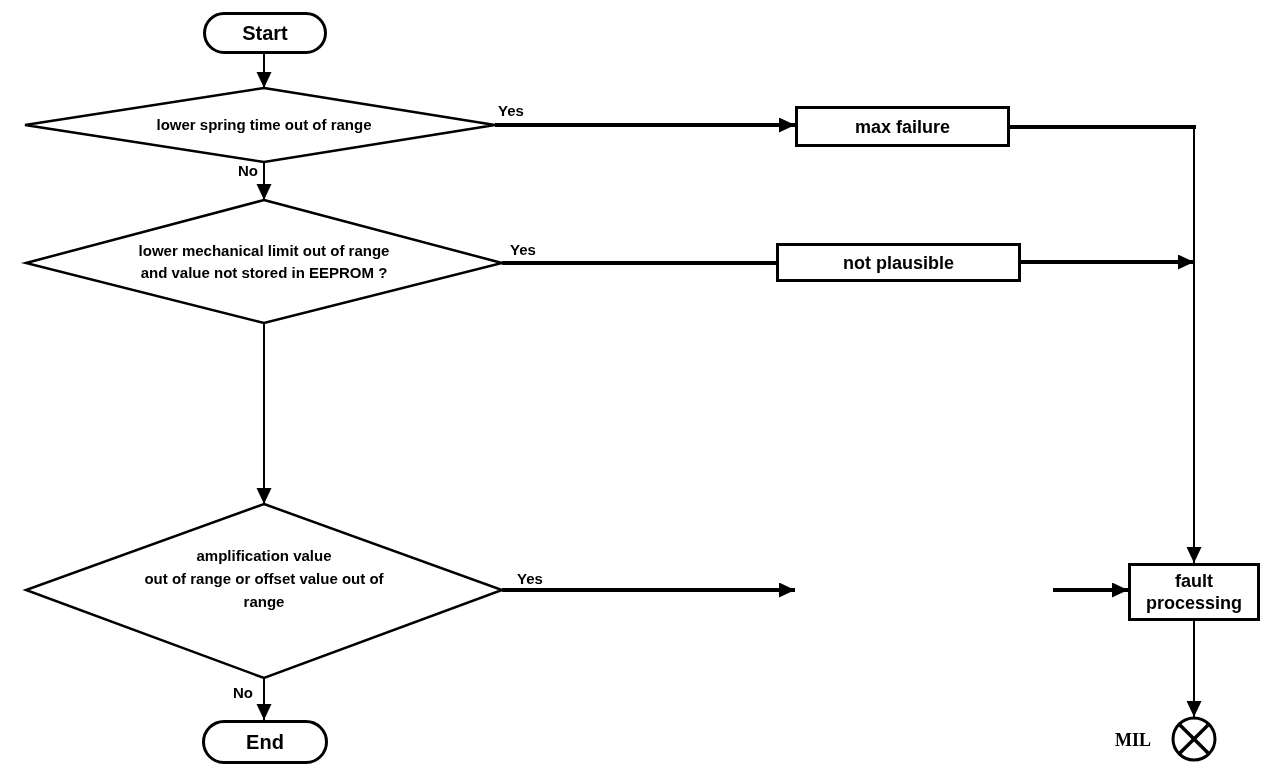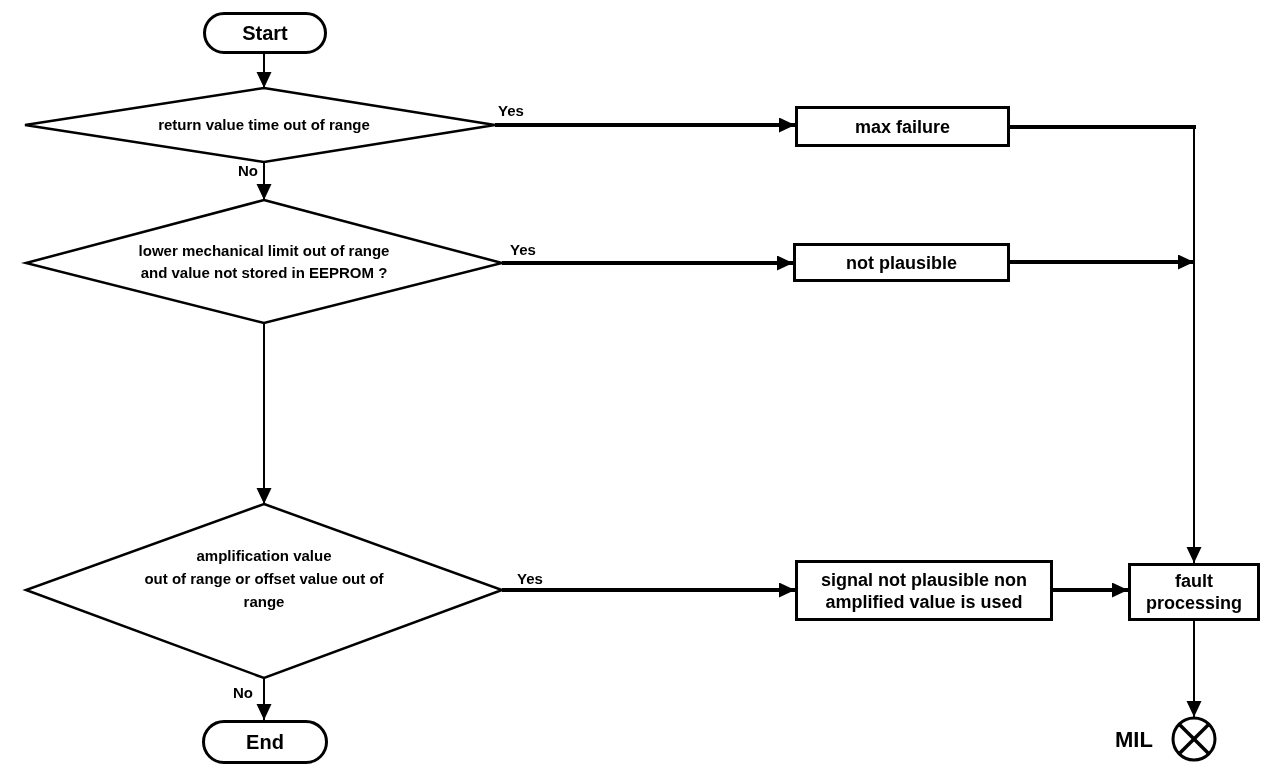--- a/index.html
+++ b/index.html
@@ -31,21 +31,21 @@
     display:flex;align-items:center;justify-content:center;
     text-align:center;font-size:18px;line-height:22px;
     white-space:pre-line;
   }
   .terminator{border-radius:22px;font-size:20px;}
   .dlabel{
     position:absolute;text-align:center;
     font-size:15px;line-height:22px;white-space:pre-line;
   }
   .elabel{position:absolute;font-size:15px;line-height:17px;text-align:right;}
-  .mil-label{position:absolute;font-size:22px;line-height:22px;}
+  .mil-label{position:absolute;font-size:18px;line-height:22px;font-family:Liberation Serif, serif;}
 </style>
 </head>
 <body>
 
 <div class="canvas">
 
   <svg class="layer" width="1280" height="780" viewBox="0 0 1280 780">
     <defs>
       <marker id="arrow" markerUnits="userSpaceOnUse" markerWidth="18" markerHeight="16" refX="16" refY="7.5" orient="auto">
         <path d="M0,0 L16,7.5 L0,15 Z" class="arrowhead"></path>
@@ -71,31 +71,29 @@
 
     <circle cx="1194" cy="739" r="21" class="shape lamp"></circle>
     <path d="M1179.2,724.2 L1208.8,753.8" class="cross"></path>
     <path d="M1208.8,724.2 L1179.2,753.8" class="cross"></path>
   </svg>
 
   <div class="node terminator" style="left:203px;top:12px;width:124px;height:42px;">Start</div>
 
   <div class="node" style="left:795px;top:106px;width:215px;height:41px;">max failure</div>
 
-  <div class="node" style="left:793px;top:243px;width:217px;height:39px;">not plausible</div>
+  <div class="node" style="left:776px;top:243px;width:245px;height:39px;">not plausible</div>
 
-  <div class="node" style="left:795px;top:560px;width:258px;height:61px;">signal not plausible non
-amplified value is used</div>
 
   <div class="node" style="left:1128px;top:563px;width:132px;height:58px;">fault
 processing</div>
 
   <div class="node terminator" style="left:202px;top:720px;width:126px;height:44px;">End</div>
 
-  <div class="dlabel" style="left:34px;top:114px;width:460px;">return value time out of range</div>
+  <div class="dlabel" style="left:34px;top:114px;width:460px;">lower spring time out of range</div>
 
   <div class="dlabel" style="left:34px;top:544px;width:460px;line-height:23px;">amplification value
 out of range or offset value out of
 range</div>
 
   <div class="dlabel" style="left:34px;top:240px;width:460px;">lower mechanical limit out of range
 and value not stored in EEPROM ?</div>
 
   <div class="elabel" style="left:498px;top:102px;">Yes</div>
 

